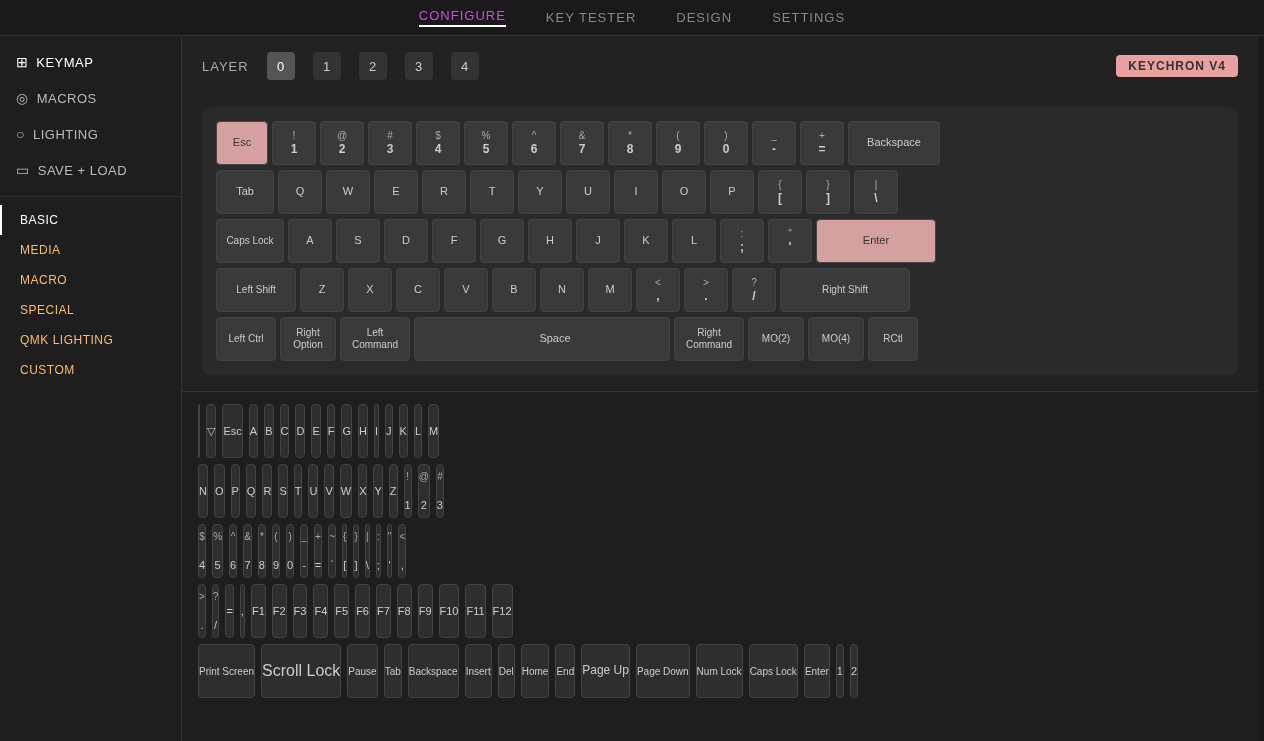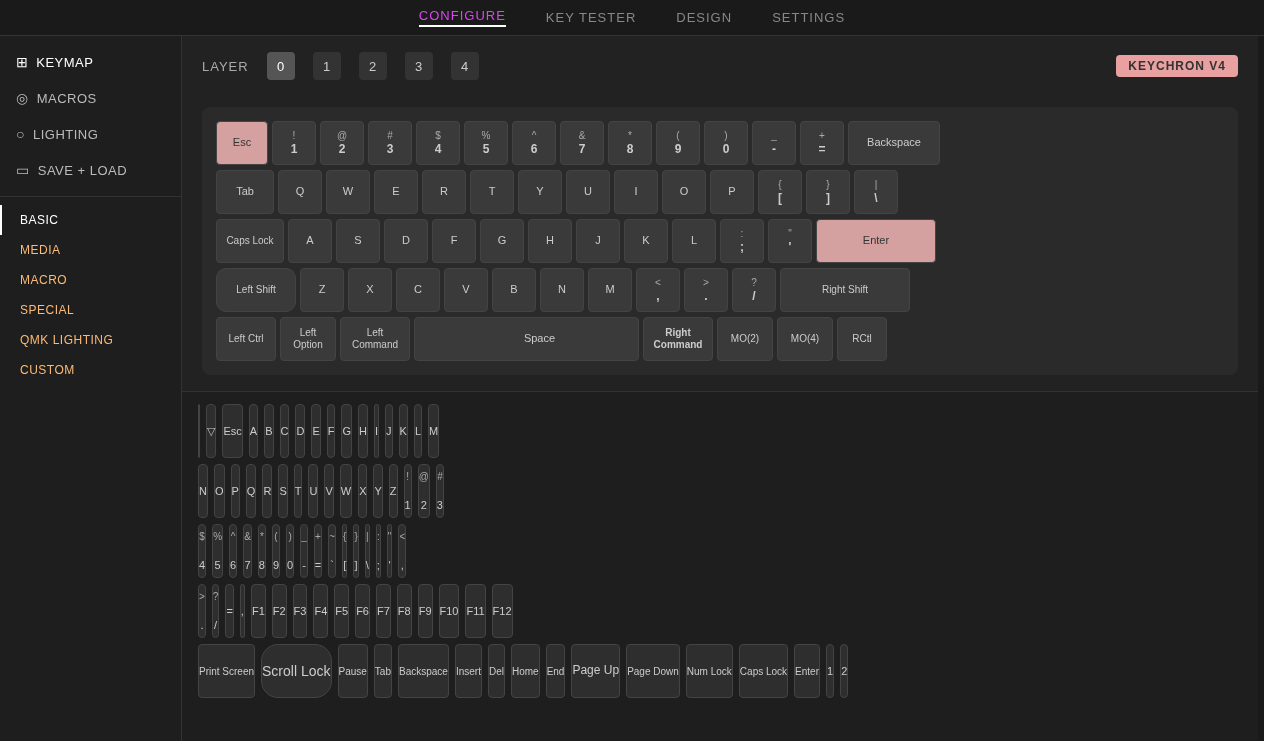--- a/index.html
+++ b/index.html
@@ -162,21 +162,21 @@
       text-align: center;
       line-height: 1.2;
       flex-shrink: 0;
       border: 1px solid #444;
     }
     .key.highlighted { background: #d4a0a0; color: #333; }
     .key.enter-key { background: #d4a0a0; color: #333; }
 
     .key-w1 { width: 44px; }
     .key-w1-5 { width: 58px; }
-    .key-w6 { width: 225px; padding-left: 30px; }
+    .key-w6 { width: 256px; padding-left: 30px; }
     .key-backspace { width: 92px; }
     .key-enter { width: 120px; }
     .key-caps { width: 68px; }
     .key-lshift { width: 80px; }
     .key-rshift { width: 130px; }
     .key-lctrl { width: 60px; }
     .key-loption { width: 56px; }
     .key-lcommand { width: 70px; }
     .key-rcommand { width: 70px; }
     .key-mo2 { width: 56px; }
@@ -380,21 +380,21 @@
               <span class="key-main">;</span>
             </div>
           <div class="key key-w1">
               <span class="key-sym">"</span>
               <span class="key-main">'</span>
             </div>
           <div class="key enter-key key-enter">Enter</div>
         </div>
 
         <div class="key-row">
-          <div class="key key-lshift" style="font-size:10px;border-radius:10px;">Left Shift</div>
+          <div class="key key-lshift" style="font-size:10px;">Left Shift</div>
           <div class="key key-w1">Z</div>
           <div class="key key-w1">X</div>
           <div class="key key-w1">C</div>
           <div class="key key-w1">V</div>
           <div class="key key-w1">B</div>
           <div class="key key-w1">N</div>
           <div class="key key-w1">M</div>
           <div class="key key-w1">
               <span class="key-sym">&lt;</span>
               <span class="key-main">,</span>
@@ -405,24 +405,24 @@
             </div>
           <div class="key key-w1">
               <span class="key-sym">?</span>
               <span class="key-main">/</span>
             </div>
           <div class="key key-rshift" style="font-size:10px;">Right Shift</div>
         </div>
 
         <div class="key-row">
           <div class="key key-lctrl" style="font-size:10px;">Left Ctrl</div>
-          <div class="key key-loption" style="font-size:10px;">Left Option</div>
+          <div class="key key-loption" style="font-size:10px;">Right Option</div>
           <div class="key key-lcommand" style="font-size:10px;">Left Command</div>
           <div class="key key-w6">Space</div>
-          <div class="key key-rcommand" style="font-size:10px;font-weight:bold;">Right Command</div>
+          <div class="key key-rcommand" style="font-size:10px;">Right Command</div>
           <div class="key key-mo2" style="font-size:10px;">MO(2)</div>
           <div class="key key-mo4" style="font-size:10px;">MO(4)</div>
           <div class="key key-rctl" style="font-size:10px;">RCtl</div>
         </div>
 
       </div>
     </div>
 
     <div class="key-palette">
 
@@ -497,21 +497,21 @@
         <div class="palette-key">F7</div>
         <div class="palette-key">F8</div>
         <div class="palette-key">F9</div>
         <div class="palette-key">F10</div>
         <div class="palette-key">F11</div>
         <div class="palette-key">F12</div>
       </div>
 
       <div class="palette-section">
         <div class="palette-key" style="font-size:10px;">Print Screen</div>
-        <div class="palette-key" style="font-size:14px;border-radius:17px;">Scroll Lock</div>
+        <div class="palette-key" style="font-size:16px;">Scroll Lock</div>
         <div class="palette-key" style="font-size:10px;">Pause</div>
         <div class="palette-key" style="font-size:10px;">Tab</div>
         <div class="palette-key" style="font-size:10px;">Backspace</div>
         <div class="palette-key" style="font-size:10px;">Insert</div>
         <div class="palette-key" style="font-size:10px;">Del</div>
         <div class="palette-key" style="font-size:10px;">Home</div>
         <div class="palette-key" style="font-size:10px;">End</div>
         <div class="palette-key" style="font-size:12px;">Page Up</div>
         <div class="palette-key" style="font-size:10px;">Page Down</div>
         <div class="palette-key" style="font-size:10px;">Num Lock</div>

